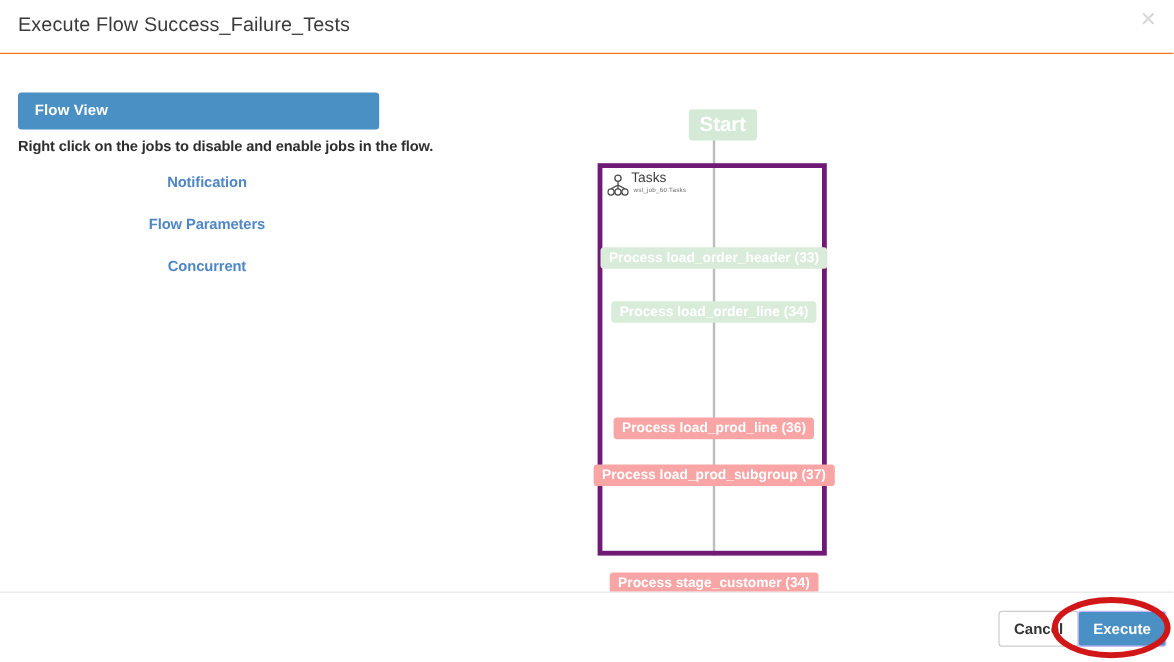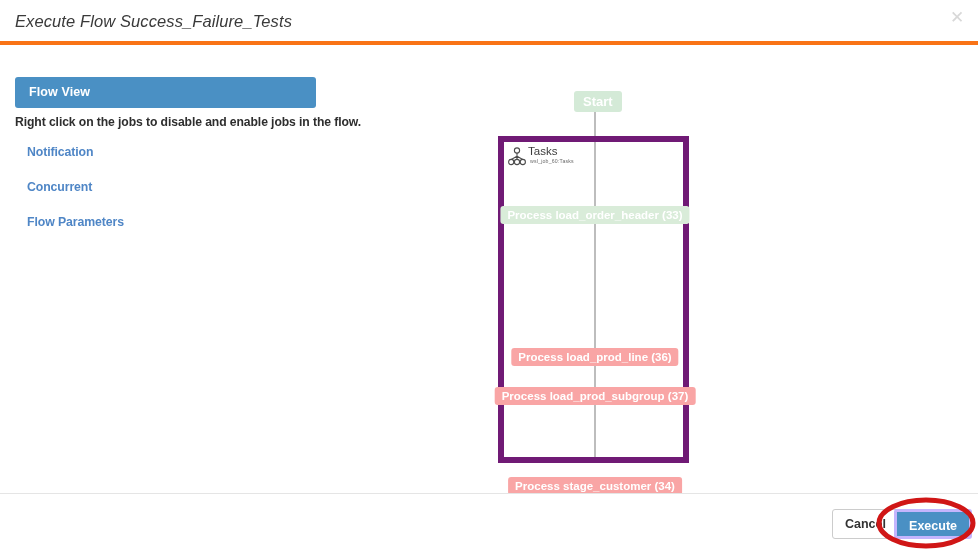--- a/index.html
+++ b/index.html
@@ -16,23 +16,22 @@
     width: 978px;
     height: 552px;
     background: #ffffff;
   }
 
   
   .modal-header {
     position: absolute;
     left: 0; top: 0;
     width: 978px; height: 45px;
-    border-bottom: 4px solid #f97316;
-    background: #ffffff;
-    font-style: italic;
+    border-bottom: 1px solid #f97316;
+    background: #ffffff;
   }
   .modal-title {
     position: absolute;
     left: 15px; top: 12px;
     font-size: 16.5px;
     color: #3a3a3a;
     font-weight: 400;
     letter-spacing: 0.1px;
     white-space: nowrap;
   }
@@ -77,21 +76,21 @@
     margin-top: 16px;
   }
   .hint-text {
     margin-top: 7px;
     font-size: 12.2px;
     color: #2e2e2e;
     font-weight: bold;
     white-space: nowrap;
     letter-spacing: -0.1px;
   }
-  .nav-links { margin-top: 16px; }
+  .nav-links { margin-top: 16px; text-align: center; }
   .nav-link {
     display: block;
     margin-left: 12px;
     margin-bottom: 21px;
     font-size: 12.3px;
     font-weight: bold;
     color: #4f86c6;
     text-decoration: none;
     cursor: pointer;
     letter-spacing: -0.1px;
@@ -114,36 +113,36 @@
     height: 357px;
     background: #bdbdbd;
     z-index: 1;
   }
 
   .start-node {
     position: absolute;
     left: 244px; top: 46px;
     background: #d4ead7;
     color: #ffffff;
-    font-size: 13px;
+    font-size: 17px;
     font-weight: bold;
     padding: 3px 9px;
     border-radius: 3px;
     z-index: 3;
     cursor: pointer;
     white-space: nowrap;
   }
 
   
   .tasks-box {
     position: absolute;
     left: 168px; top: 91px;
     width: 191px;
     height: 327px;
-    border: 6px solid #701a75;
+    border: 4px solid #701a75;
     background: transparent;
     z-index: 2;
   }
   .tasks-header {
     position: absolute;
     left: 4px; top: 3px;
     display: flex;
     align-items: flex-start;
   }
   .tree-icon { width: 18px; height: 19px; margin-top: 2px; }
@@ -204,21 +203,21 @@
   }
   .btn-cancel {
     right: 79px;
     background: #ffffff;
     border: 1px solid #cccccc;
     color: #333333;
   }
   .btn-execute {
     right: 6px;
     background: #4a90c4;
-    border: 3px solid #c4b5fd;
+    border: 1px solid #c4b5fd;
     color: #ffffff;
   }
 
   
   .annot-ellipse {
     position: absolute;
     left: 874px; top: 497px;
     width: 104px; height: 52px;
     pointer-events: none;
     z-index: 50;
@@ -234,22 +233,22 @@
     <div class="close-icon">✕</div>
   </div>
 
   <div class="modal-body">
 
     <div class="left-panel">
       <div class="flow-view-tab">Flow View</div>
       <div class="hint-text">Right click on the jobs to disable and enable jobs in the flow.</div>
       <div class="nav-links">
         <a class="nav-link" href="#">Notification</a>
+        <a class="nav-link" href="#">Flow Parameters</a>
         <a class="nav-link" href="#">Concurrent</a>
-        <a class="nav-link" href="#">Flow Parameters</a>
       </div>
     </div>
 
     <div class="flow-canvas">
 
       <div class="spine"></div>
 
       <div class="start-node">Start</div>
 
       <div class="tasks-box">
@@ -264,20 +263,21 @@
             </svg>
           </span>
           <span class="tasks-titles">
             <div class="tasks-title">Tasks</div>
             <div class="tasks-subtitle">wsl_job_60:Tasks</div>
           </span>
         </div>
       </div>
 
       <div class="job-node job-green" style="top:161px">Process load_order_header (33)</div>
+      <div class="job-node job-green" style="top:206px">Process load_order_line (34)</div>
       <div class="job-node job-pink" style="top:303px">Process load_prod_line (36)</div>
       <div class="job-node job-pink" style="top:342px">Process load_prod_subgroup (37)</div>
       <div class="job-node job-pink" style="top:432px">Process stage_customer (34)</div>
 
     </div>
   </div>
 
   <div class="modal-footer">
     <button class="btn btn-cancel">Cancel</button>
     <button class="btn btn-execute">Execute</button>

